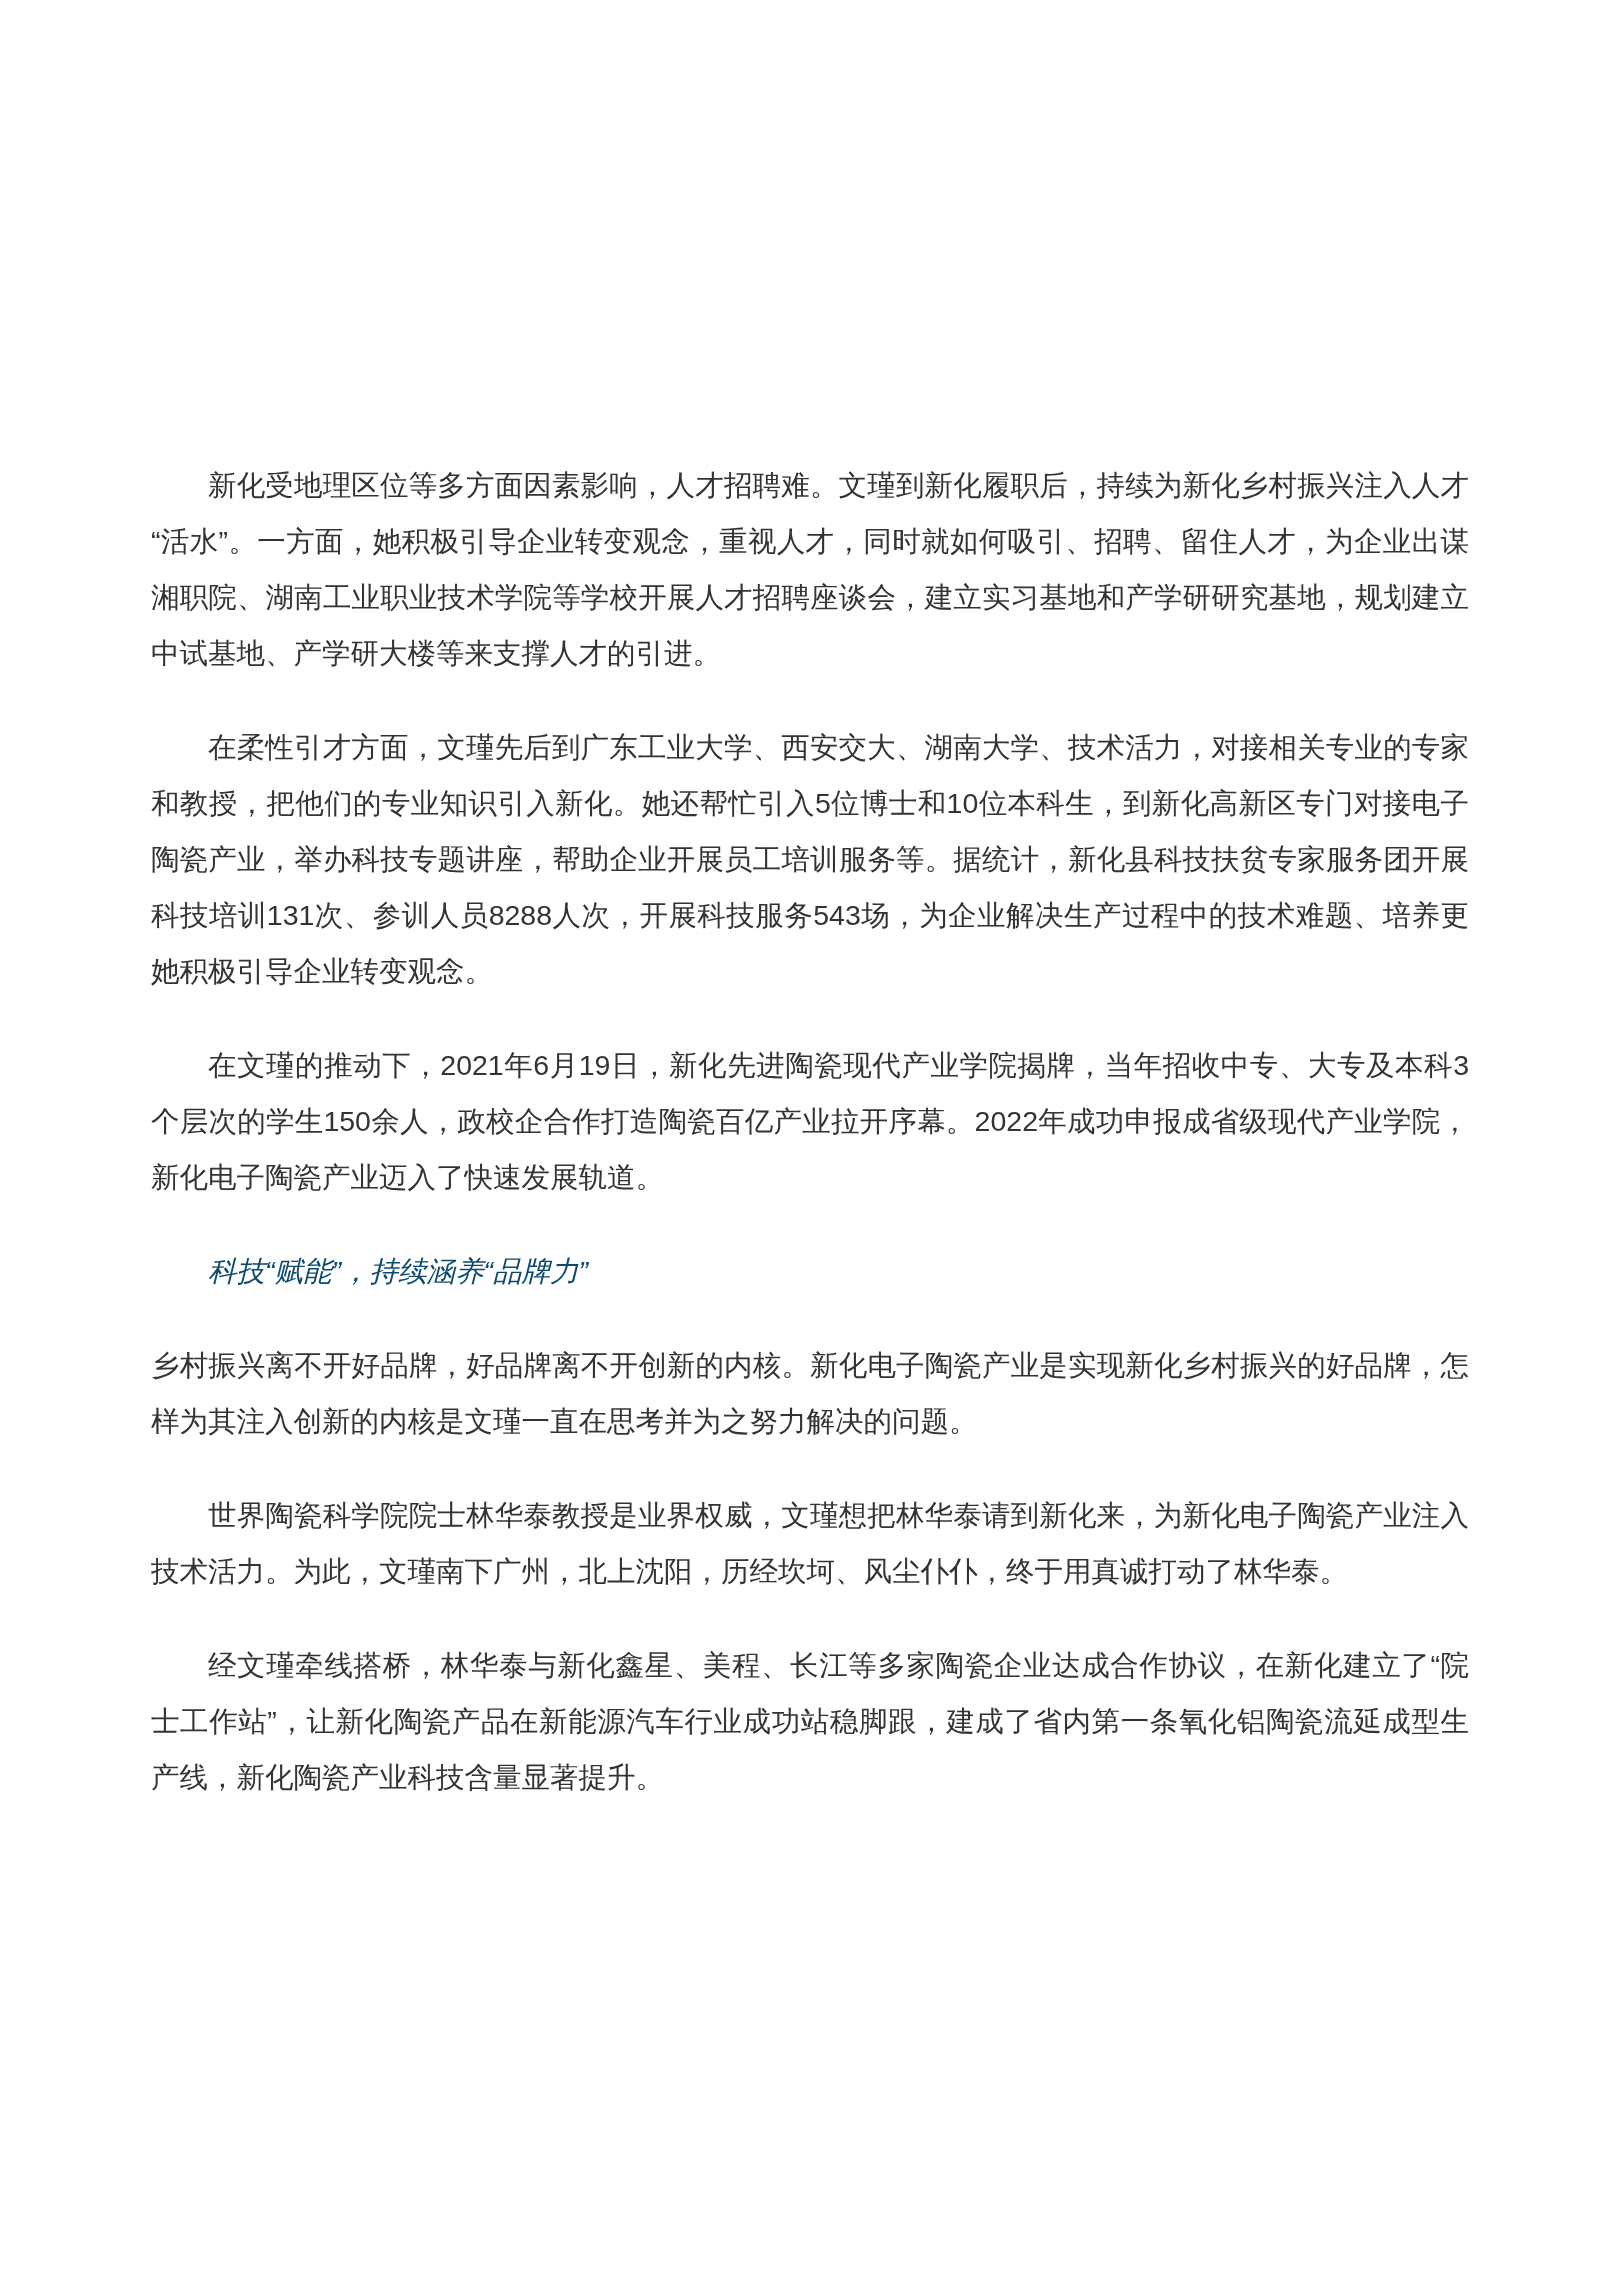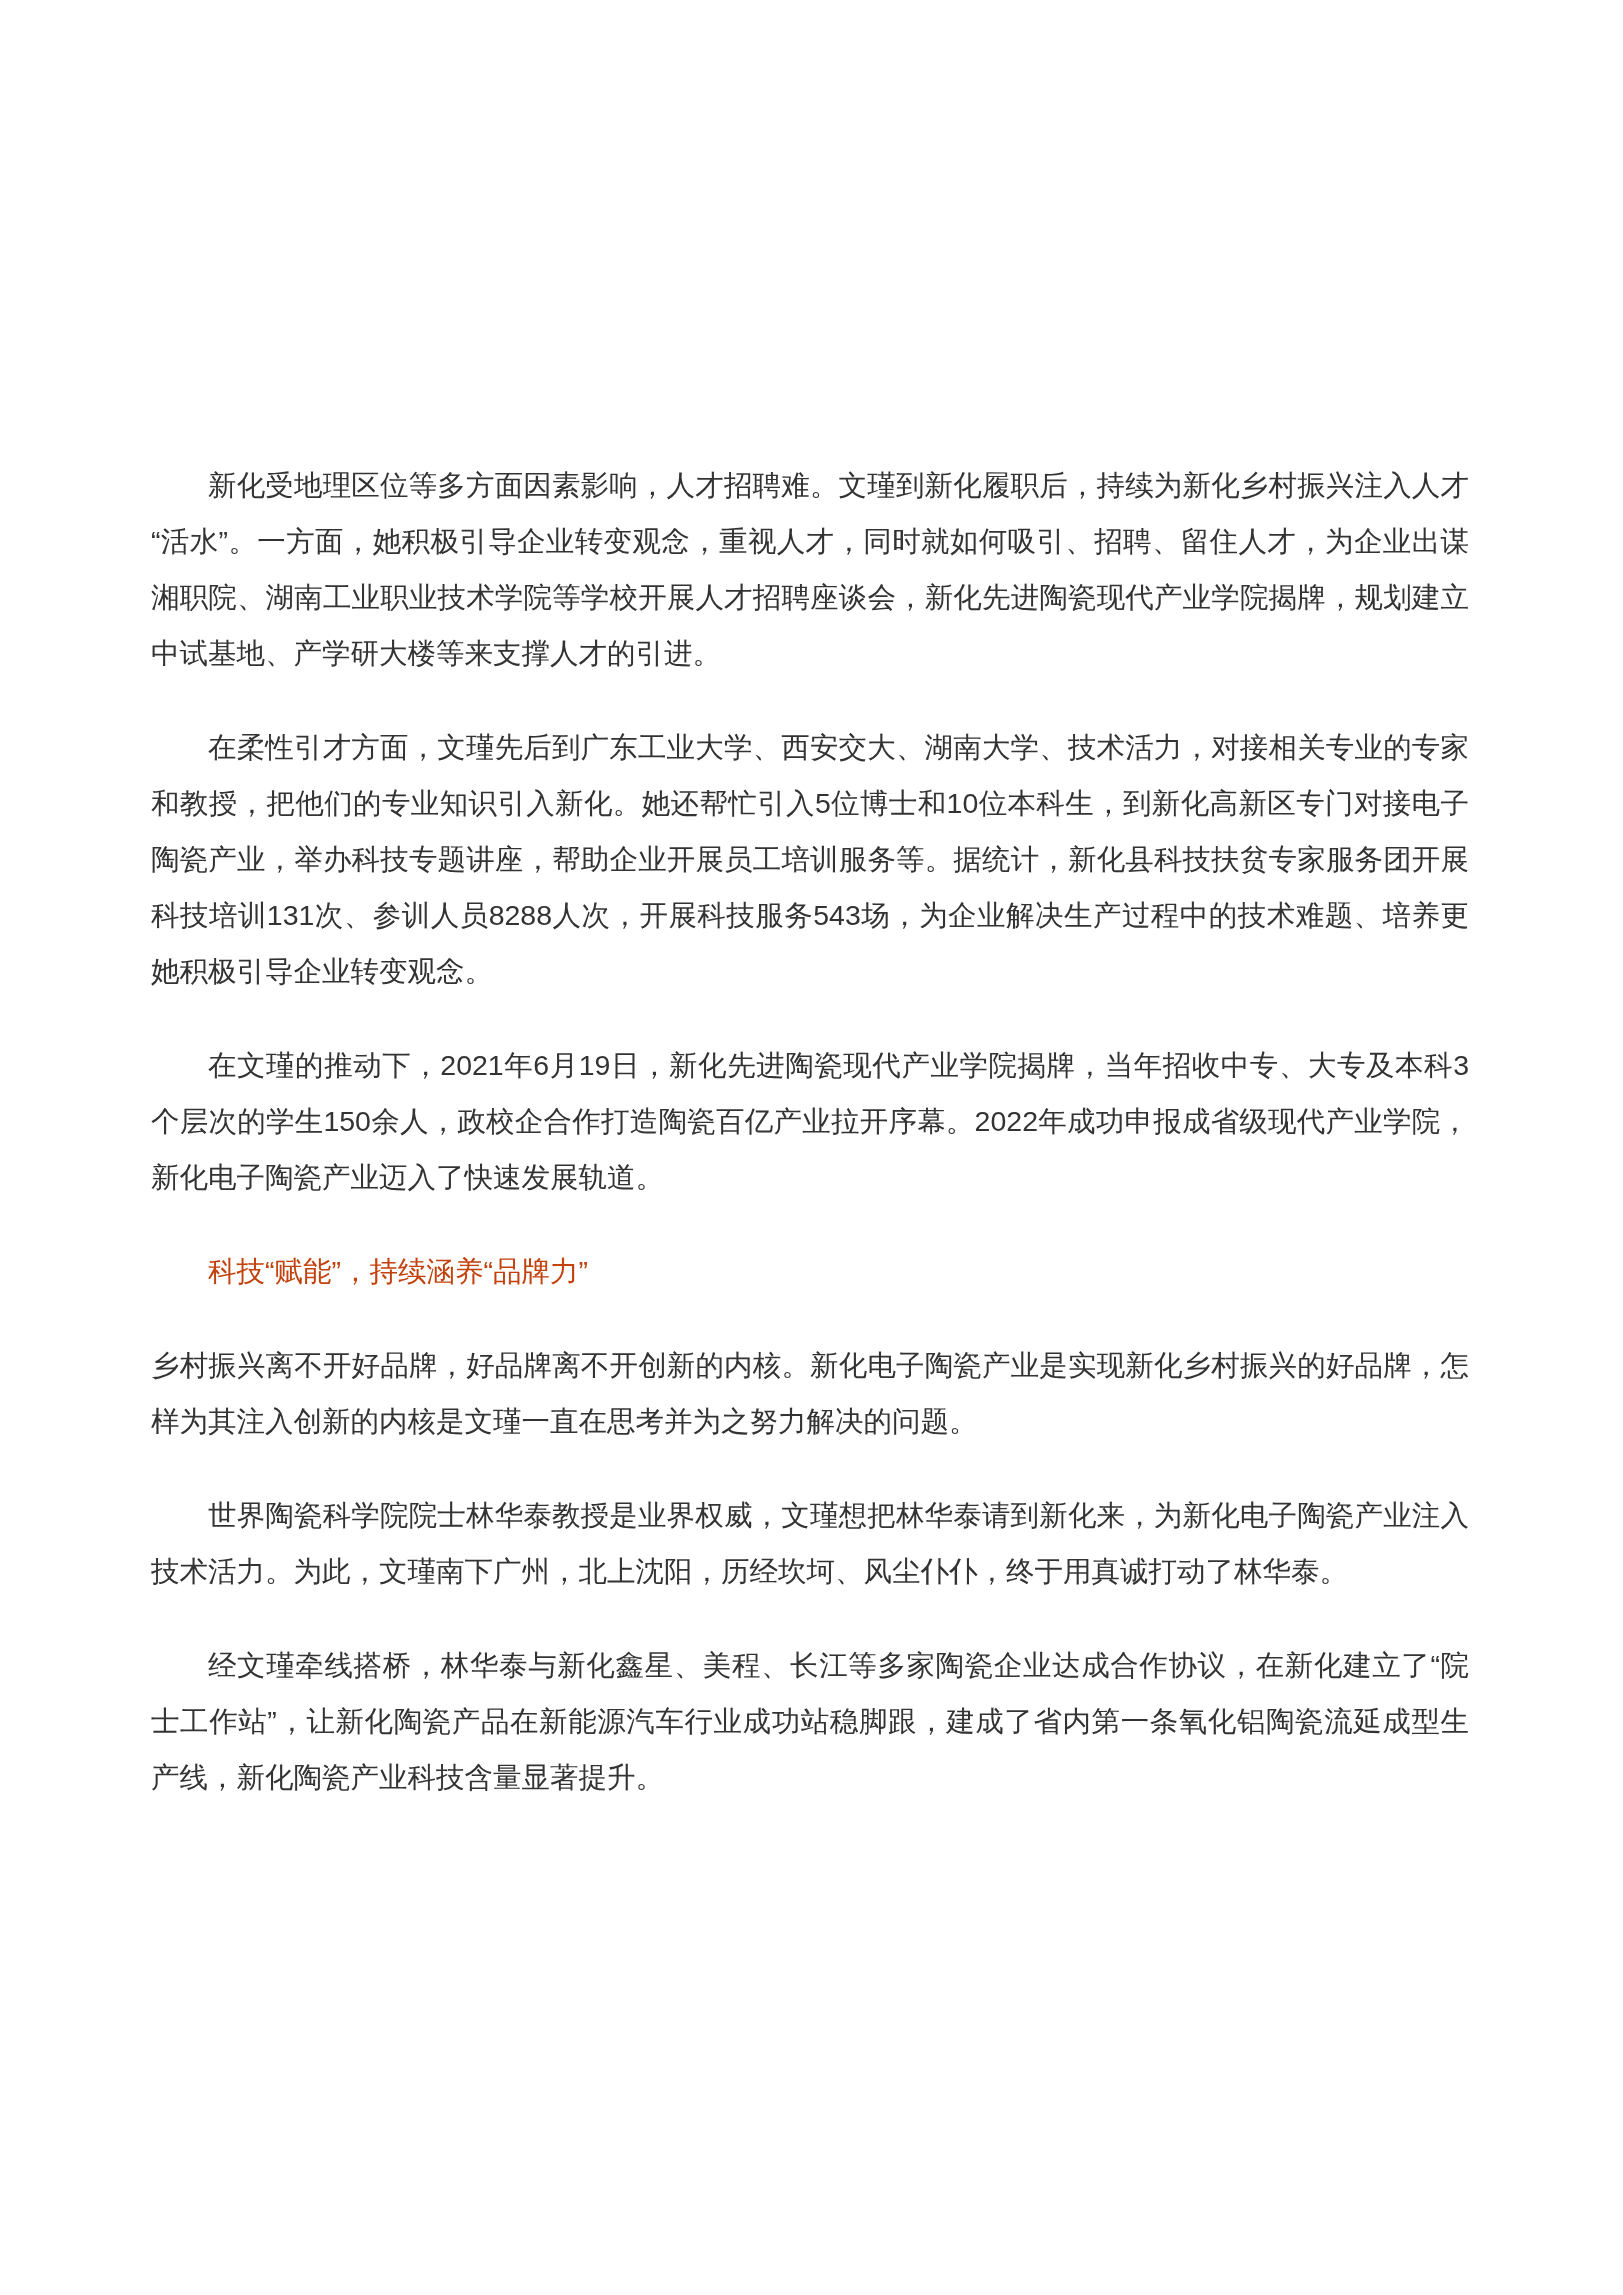--- a/index.html
+++ b/index.html
@@ -39,33 +39,34 @@
     white-space: nowrap;
   }
   .line.last {
     text-align-last: left;
     white-space: normal;
   }
   .line.indent {
     text-indent: 2em;
   }
   .heading .line {
-    color: #c2410c;
+    color: #0c4a6e;
+    font-style: italic;
   }
 </style>
 </head>
 <body>
 
 <div class="page">
   <div class="article">
 
     <div class="para">
       <div class="line indent">新化受地理区位等多方面因素影响，人才招聘难。文瑾到新化履职后，持续为新化乡村振兴注入人才</div>
       <div class="line">“活水”。一方面，她积极引导企业转变观念，重视人才，同时就如何吸引、招聘、留住人才，为企业出谋</div>
-      <div class="line">湘职院、湖南工业职业技术学院等学校开展人才招聘座谈会，新化先进陶瓷现代产业学院揭牌，规划建立</div>
+      <div class="line">湘职院、湖南工业职业技术学院等学校开展人才招聘座谈会，建立实习基地和产学研研究基地，规划建立</div>
       <div class="line last">中试基地、产学研大楼等来支撑人才的引进。</div>
     </div>
 
     <div class="para">
       <div class="line indent">在柔性引才方面，文瑾先后到广东工业大学、西安交大、湖南大学、技术活力，对接相关专业的专家</div>
       <div class="line">和教授，把他们的专业知识引入新化。她还帮忙引入5位博士和10位本科生，到新化高新区专门对接电子</div>
       <div class="line">陶瓷产业，举办科技专题讲座，帮助企业开展员工培训服务等。据统计，新化县科技扶贫专家服务团开展</div>
       <div class="line">科技培训131次、参训人员8288人次，开展科技服务543场，为企业解决生产过程中的技术难题、培养更</div>
       <div class="line last">她积极引导企业转变观念。</div>
     </div>

